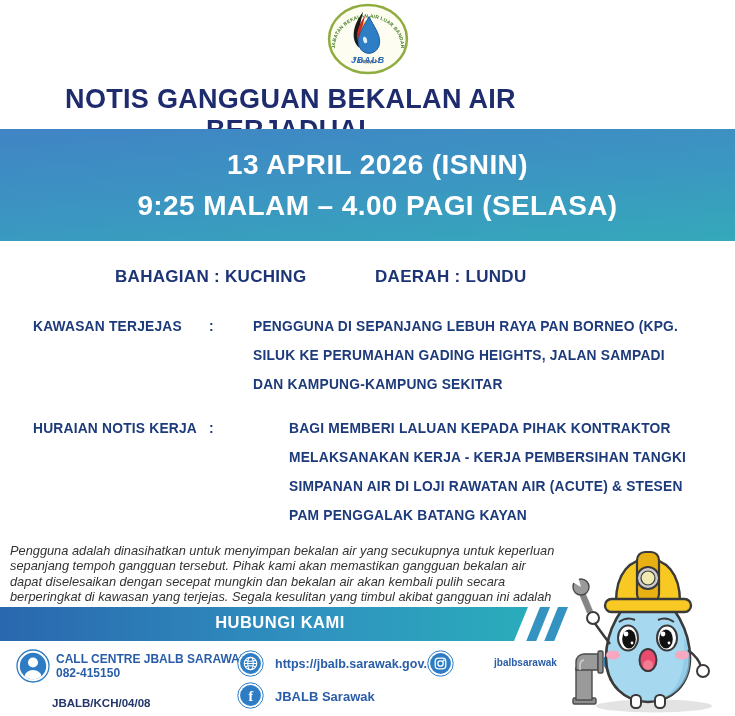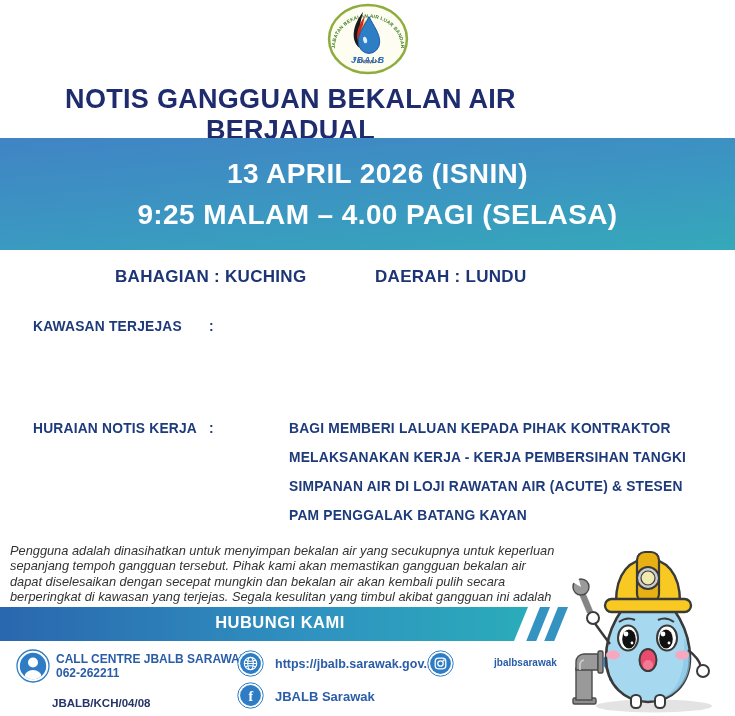--- a/index.html
+++ b/index.html
@@ -5,21 +5,21 @@
   * { margin:0; padding:0; box-sizing:border-box; }
   body { background:#ffffff; font-family:"Liberation Sans", sans-serif; }
   .page { position:relative; width:735px; height:716px; background:#ffffff; overflow:hidden; }
 
   
   .logo { position:absolute; left:327px; top:3px; width:82px; height:72px; }
   .title { position:absolute; top:84px; left:0; width:581px; text-align:center;
            font-size:27px; font-weight:bold; color:#1e2c6e; letter-spacing:.3px; }
 
   
-  .banner { position:absolute; top:138px; left:0; width:735px; height:112px;
+  .banner { position:absolute; top:129px; left:0; width:735px; height:112px;
             background:linear-gradient(175deg,#4084c5 0%,#3b97c1 55%,#35a9ba 100%);
             display:flex; flex-direction:column; justify-content:center; align-items:center;padding-left:20px; }
   .banner div { color:#ffffff; font-size:28px; font-weight:bold; line-height:41px; letter-spacing:.4px; }
 
   
   .region { position:absolute; top:267px; font-size:17px; font-weight:bold; color:#1d3576; letter-spacing:.3px; }
   .region.bahagian { left:115px; }
   .region.daerah   { left:375px; }
 
   
@@ -96,20 +96,25 @@
   <div class="banner">
     <div>13 APRIL 2026 (ISNIN)</div>
     <div>9:25 MALAM – 4.00 PAGI (SELASA)</div>
   </div>
 
   <div class="region bahagian">BAHAGIAN : KUCHING</div>
   <div class="region daerah">DAERAH : LUNDU</div>
 
   <div class="sec-label kawasan-label">KAWASAN TERJEJAS</div>
   <div class="sec-colon kawasan-colon">:</div>
+  <div class="sec-lines kawasan-lines">
+    <div class="sec-line">PENGGUNA DI SEPANJANG LEBUH RAYA PAN BORNEO (KPG.</div>
+    <div class="sec-line">SILUK KE PERUMAHAN GADING HEIGHTS, JALAN SAMPADI</div>
+    <div class="sec-line">DAN KAMPUNG-KAMPUNG SEKITAR</div>
+  </div>
 
   <div class="sec-label huraian-label">HURAIAN NOTIS KERJA</div>
   <div class="sec-colon huraian-colon">:</div>
   <div class="sec-lines huraian-lines">
     <div class="sec-line">BAGI MEMBERI LALUAN KEPADA PIHAK KONTRAKTOR</div>
     <div class="sec-line">MELAKSANAKAN KERJA - KERJA PEMBERSIHAN TANGKI</div>
     <div class="sec-line">SIMPANAN AIR DI LOJI RAWATAN AIR (ACUTE) &amp; STESEN</div>
     <div class="sec-line">PAM PENGGALAK BATANG KAYAN</div>
   </div>
 
@@ -126,21 +131,21 @@
         <circle cx="17" cy="17" r="13.2"></circle>
       </clipPath>
     <circle cx="17" cy="17" r="13.2" fill="#2e7cc3"></circle>
     <g clip-path="url(#cc)">
       <circle cx="17" cy="13.5" r="5" fill="#ffffff"></circle>
       <ellipse cx="17" cy="27.5" rx="8.5" ry="6.5" fill="#ffffff"></ellipse>
     </g>
   </svg>
   <div class="ft-text call-text">
     <div>CALL CENTRE JBALB SARAWAK</div>
-    <div>062-262211</div>
+    <div>082-415150</div>
   </div>
   <div class="ft-text ref-text">JBALB/KCH/04/08</div>
 
   <svg class="ft-icon web-icon" viewBox="0 0 27 27">
     <circle cx="13.5" cy="13.5" r="12.7" fill="#ffffff" stroke="#2e7cc3" stroke-width="1"></circle>
     <circle cx="13.5" cy="13.5" r="10.4" fill="#2e7cc3"></circle>
     <circle cx="13.5" cy="13.5" r="6.2" fill="none" stroke="#ffffff" stroke-width="1.2"></circle>
     <ellipse cx="13.5" cy="13.5" rx="2.7" ry="6.2" fill="none" stroke="#ffffff" stroke-width="1.1"></ellipse>
     <path d="M7.3,13.5 h12.4 M8.2,10.2 q5.3,2.2 10.6,0 M8.2,16.8 q5.3,-2.2 10.6,0" fill="none" stroke="#ffffff" stroke-width="1.1"></path>
   </svg>

